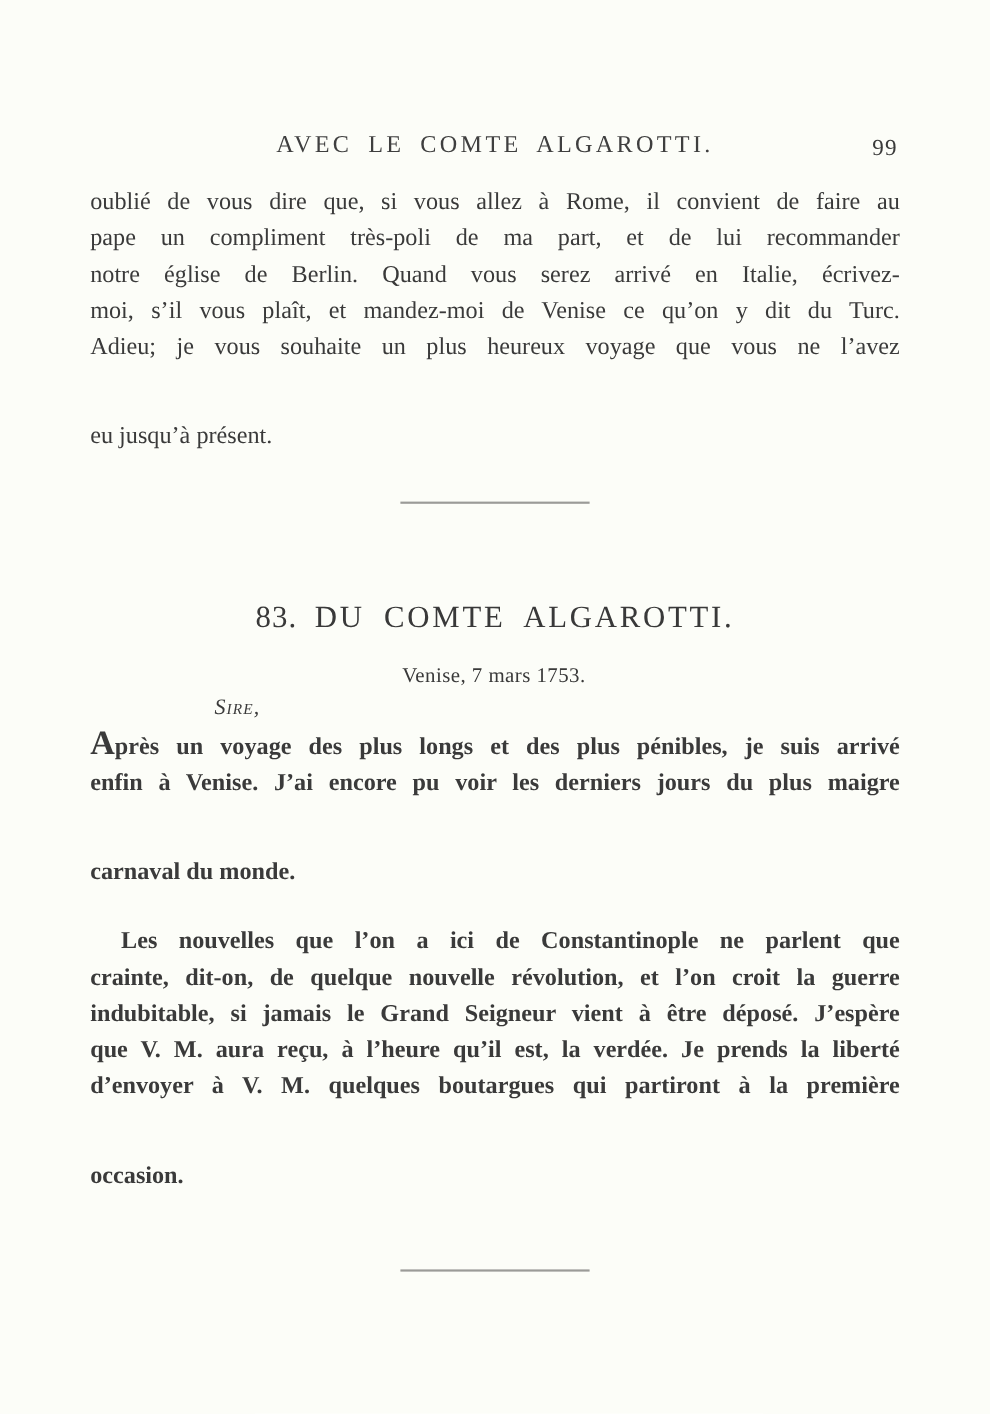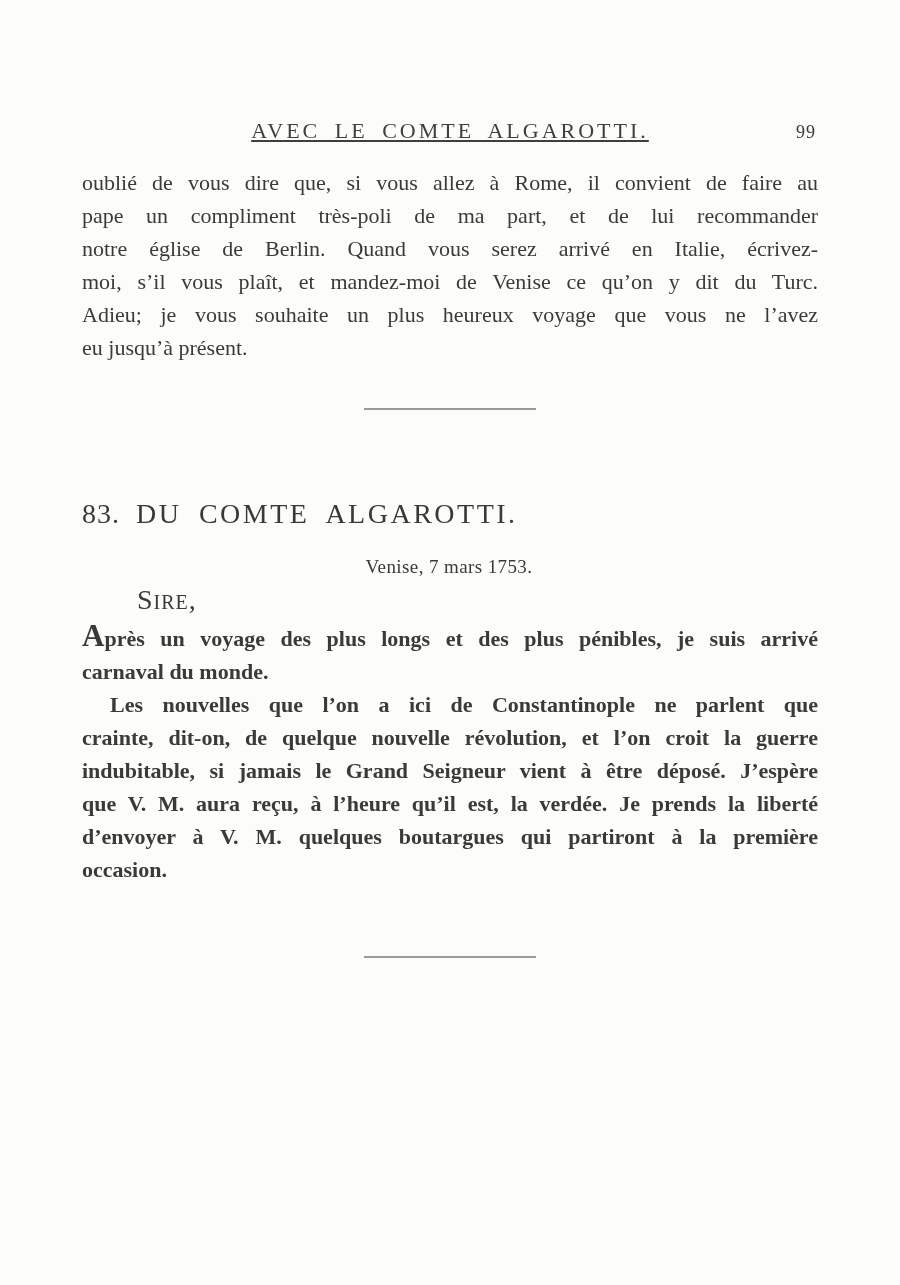--- a/index.html
+++ b/index.html
@@ -24,72 +24,72 @@
     position: relative;
     margin-top: 118px;
     height: 28px;
   }
   .running-title {
     text-align: center;
     font-size: 22px;
     letter-spacing: 3px;
     word-spacing: 6px;
     color: #3f3f3f;
-    text-decoration: underline;
   }
   .page-num {
     position: absolute;
     right: 2px;
     top: 4px;
-    font-size: 18px;
+    font-size: 21px;
     letter-spacing: 1px;
     font-family: Liberation Serif, serif;
   }
   
   .body-text {
     font-size: 22px;
     line-height: 33px;
   }
   .continuation { margin-top: 20px; }
   .jline {
     text-align: justify;
     text-align-last: justify;
   }
-  .endline { text-align: left; }
-  .indent { text-indent: 28px; }
+  .endline { text-align: left; margin-top: 48px; }
+  .indent { text-indent: 28px; margin-top: 30px; }
   .divider {
     width: 172px;
     height: 2px;
     background: #9b9b98;
     margin: 44px auto 0 auto;
   }
   .divider.bottom { margin-top: 70px; }
   .letter-heading {
     margin: 88px 0 0 0;
-    text-align: left;
+    text-align: center;
     font-size: 28px;
     font-weight: normal;
     letter-spacing: 2.5px;
     word-spacing: 8px;
     color: #393939;
   }
   .letter-heading .num { margin-right: 16px; letter-spacing: 1px; }
   .dateline {
     margin-top: 26px;
     text-align: center;
     font-size: 19px;
     letter-spacing: 0.4px;
     padding-right: 2px;
   }
   .salutation {
     margin-top: 6px;
-    margin-left: 55px;
-    font-size: 28px;
+    margin-left: 113px;
+    font-size: 20px;
     font-variant: small-caps;
     letter-spacing: 1px;
+    font-style: italic;
   }
   .letter-body { margin-top: 6px; font-weight: bold; }
   .initial {
     font-size: 31px;
     line-height: 0;
   }
 </style>
 </head>
 <body>
 
@@ -115,20 +115,21 @@
     <h2 class="letter-heading">
       <span class="num">83.</span><span>DU COMTE ALGAROTTI.</span>
     </h2>
 
     <div class="dateline">Venise, 7 mars 1753.</div>
 
     <div class="salutation">Sire,</div>
 
     <div class="body-text letter-body">
       <div class="jline"><span class="initial">A</span><span>près un voyage des plus longs et des plus pénibles, je suis arrivé</span></div>
+      <div class="jline">enfin à Venise. J’ai encore pu voir les derniers jours du plus maigre</div>
       <div class="endline">carnaval du monde.</div>
 
       <div class="jline indent">Les nouvelles que l’on a ici de Constantinople ne parlent que</div>
       <div class="jline">crainte, dit-on, de quelque nouvelle révolution, et l’on croit la guerre</div>
       <div class="jline">indubitable, si jamais le Grand Seigneur vient à être déposé. J’espère</div>
       <div class="jline">que V. M. aura reçu, à l’heure qu’il est, la verdée. Je prends la liberté</div>
       <div class="jline">d’envoyer à V. M. quelques boutargues qui partiront à la première</div>
       <div class="endline">occasion.</div>
     </div>
 

